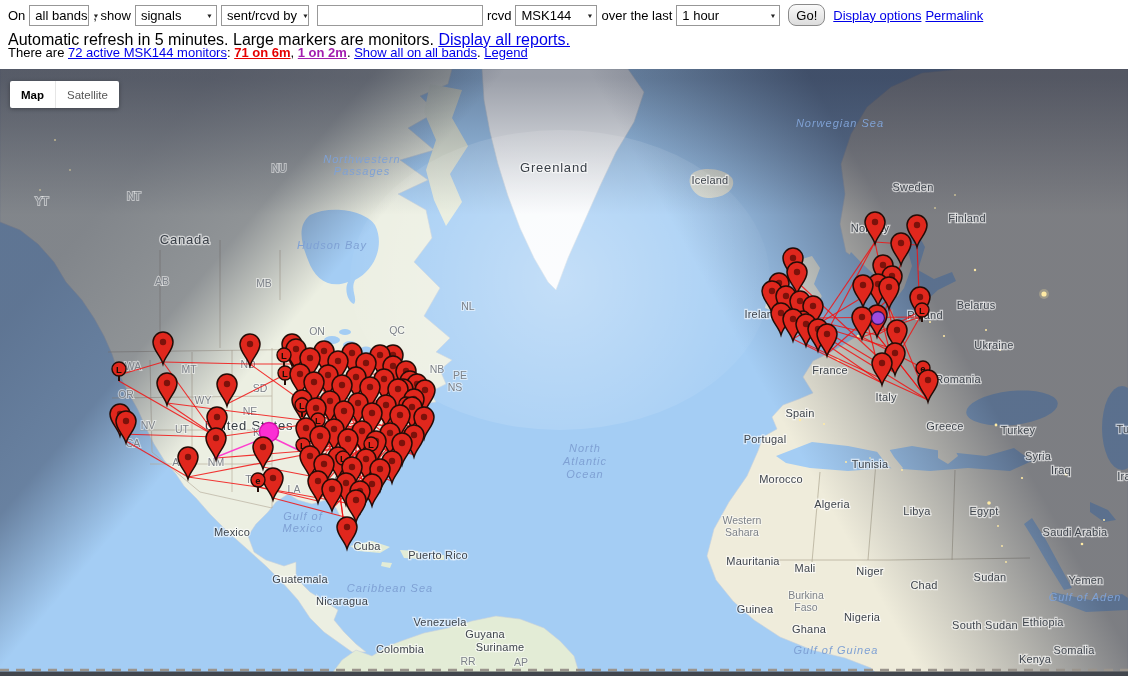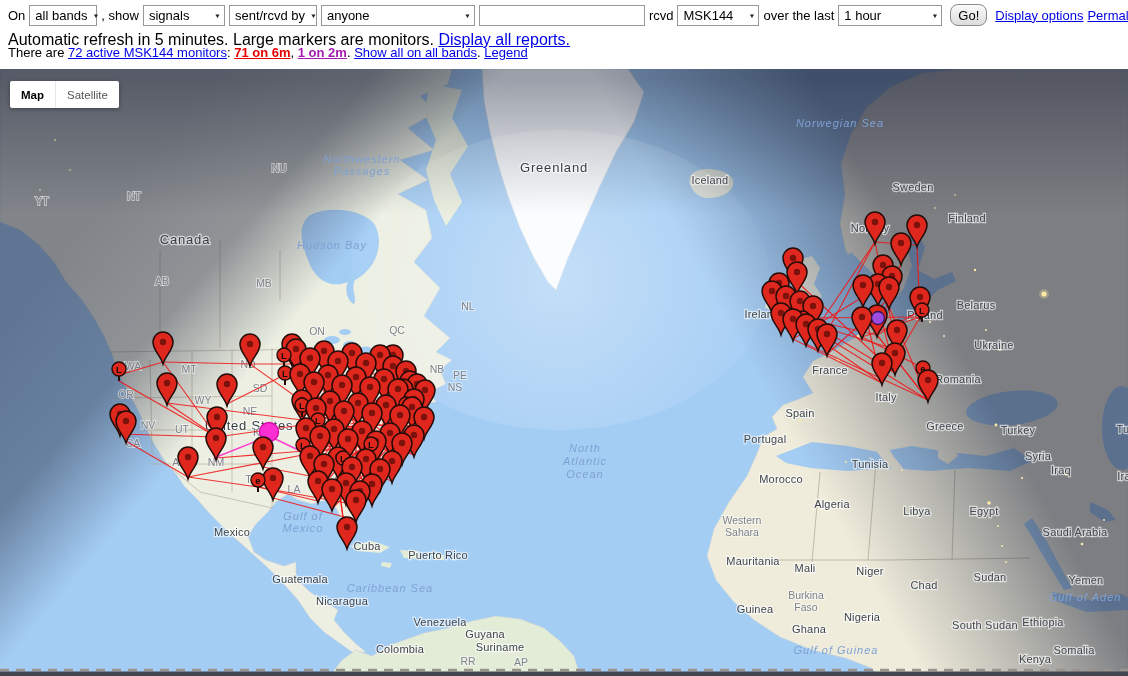--- a/index.html
+++ b/index.html
@@ -44,41 +44,37 @@
   .borders{stroke:#b9b1a0;stroke-width:.8;fill:none;stroke-opacity:.9}
   .lights circle{fill:#ffeaa4}
 </style>
 </head>
 <body>
 
 <div class="hdr">
   <div class="row1">
     <span>On</span>
       <span class="gap"></span>
-    <span class="sel" style="width:68px">
+    <span class="sel" style="width:60px">
       <span>all bands</span>
       <span class="arr">▼</span>
     </span>
       <span class="gap"></span>
     <span>, show</span>
       <span class="gap"></span>
     <span class="sel" style="width:82px">
       <span>signals</span>
       <span class="arr">▼</span>
     </span>
       <span class="gap"></span>
     <span class="sel" style="width:88px">
       <span>sent/rcvd by</span>
       <span class="arr">▼</span>
     </span>
       <span class="gap"></span>
-    <span class="sel" style="width:154px">
-      <span>anyone</span>
-      <span class="arr">▼</span>
-    </span>
       <span class="gap"></span>
     <input class="txt" value="" style="">
       <span class="gap"></span>
     <span>rcvd</span>
       <span class="gap"></span>
     <span class="sel" style="width:82px">
       <span>MSK144</span>
       <span class="arr">▼</span>
     </span>
       <span class="gap"></span>

